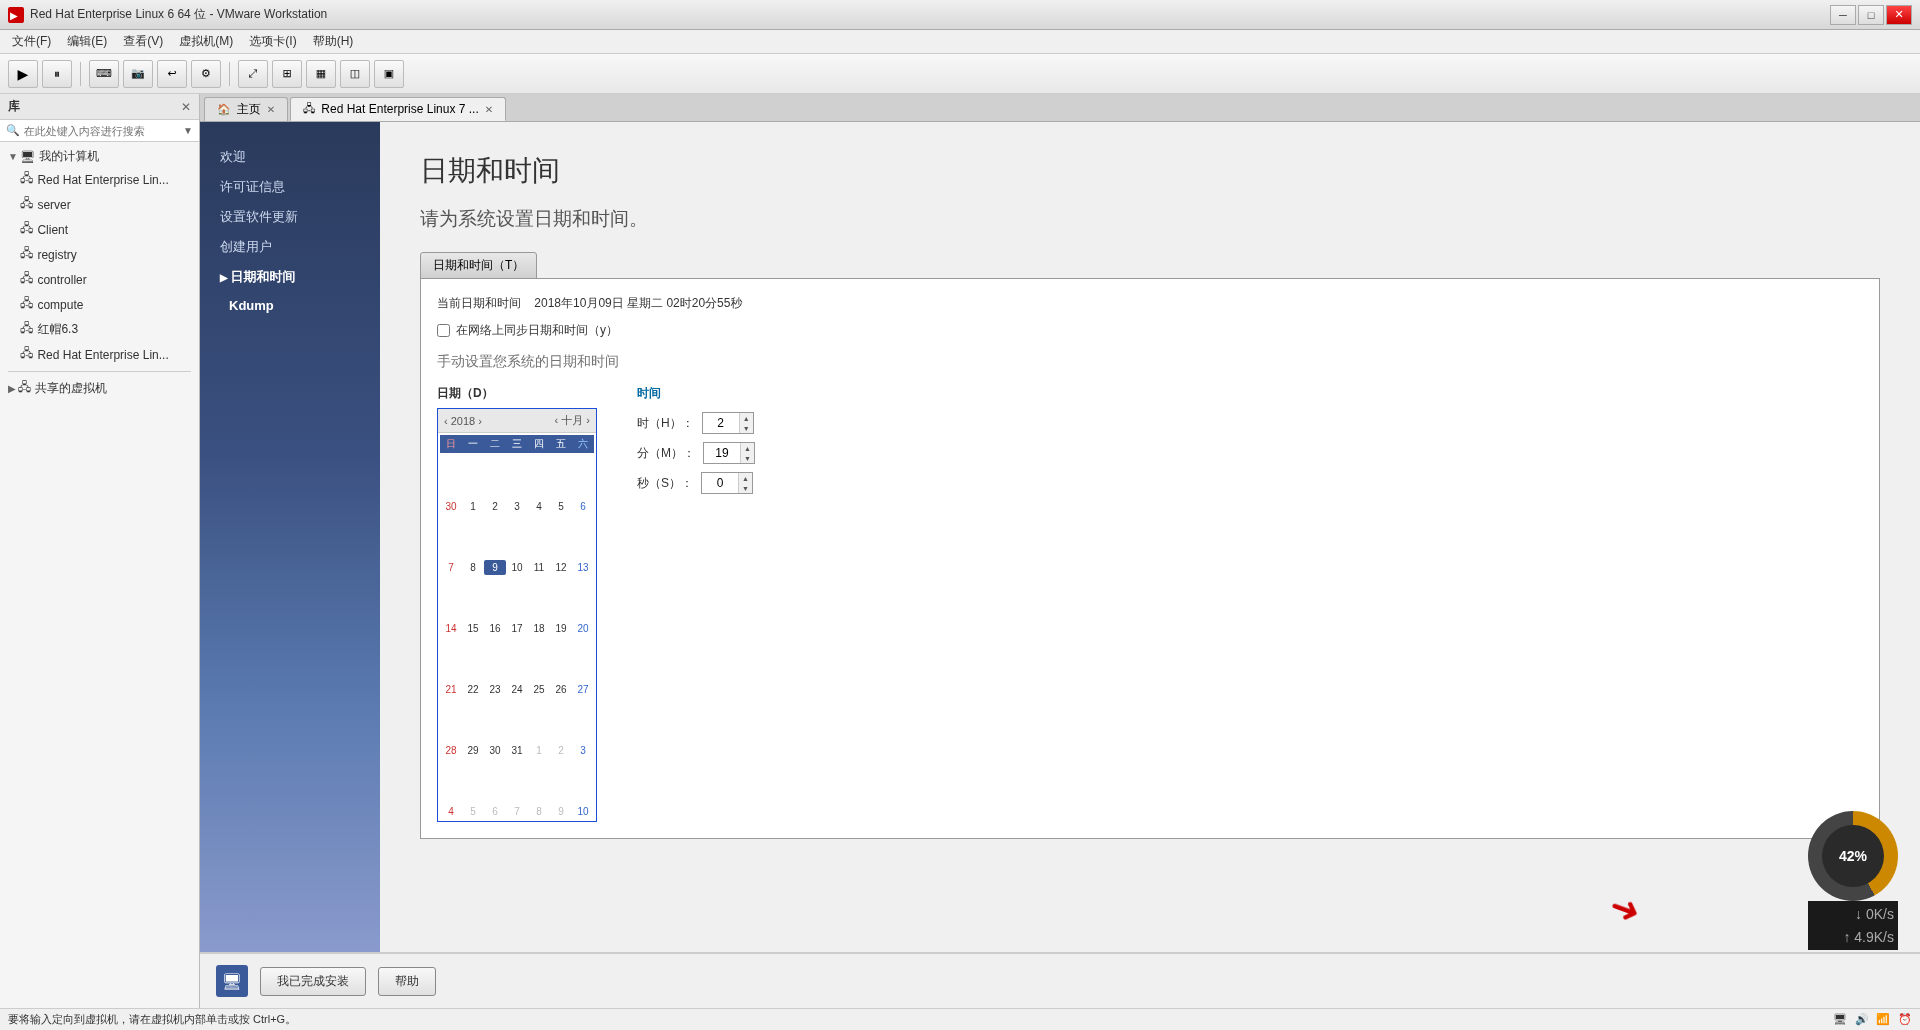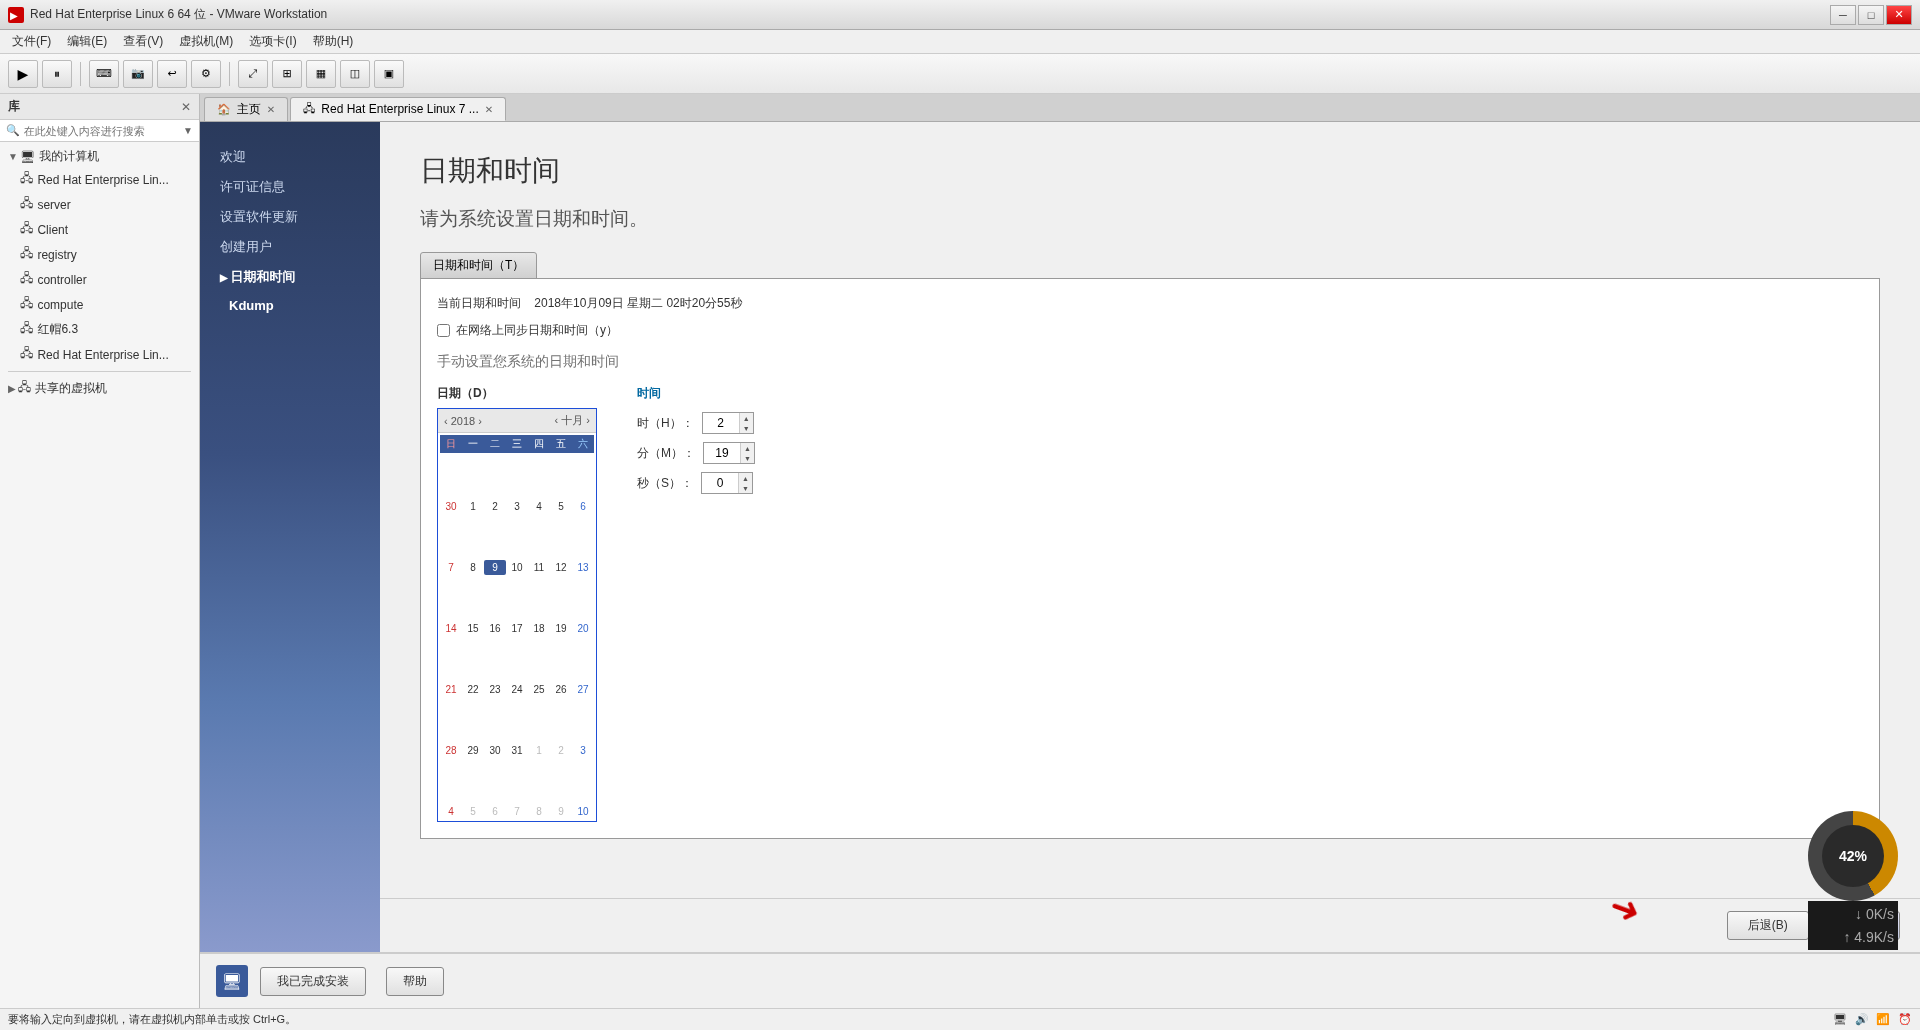--- a/index.html
+++ b/index.html
@@ -460,21 +460,21 @@
       font-size: 16px;
       flex-shrink: 0;
     }
     #bottom-message {
       font-size: 12px;
       color: #333;
       flex: 1;
     }
     #bottom-actions {
       display: flex;
-      gap: 20px;
+      gap: 12px;
     }
     .bottom-btn {
       padding: 5px 16px;
       border: 1px solid #888;
       background: linear-gradient(to bottom, #f8f8f8, #e0e0e0);
       font-size: 12px;
       cursor: pointer;
       border-radius: 3px;
       color: #333;
     }
@@ -789,24 +789,20 @@
                         <button class="time-spin-btn">▲</button>
                         <button class="time-spin-btn">▼</button>
                       </div>
                     </div>
                   </div>
                 </div>
               </div>
             </div>
           </div>
 
-          <div id="setup-bottom">
-            <button class="setup-btn">后退(B)</button>
-            <button class="setup-btn" style="background:linear-gradient(to bottom,#e8e8f8,#c0c8e0);font-weight:bold;">前进(F)</button>
-          </div>
         </div>
       </div>
 
       <div id="bottom-panel">
         <div id="bottom-vm-icon">🖥</div>
         <div id="bottom-actions">
           <button class="bottom-btn">我已完成安装</button>
           <button class="bottom-btn">帮助</button>
         </div>
       </div>

